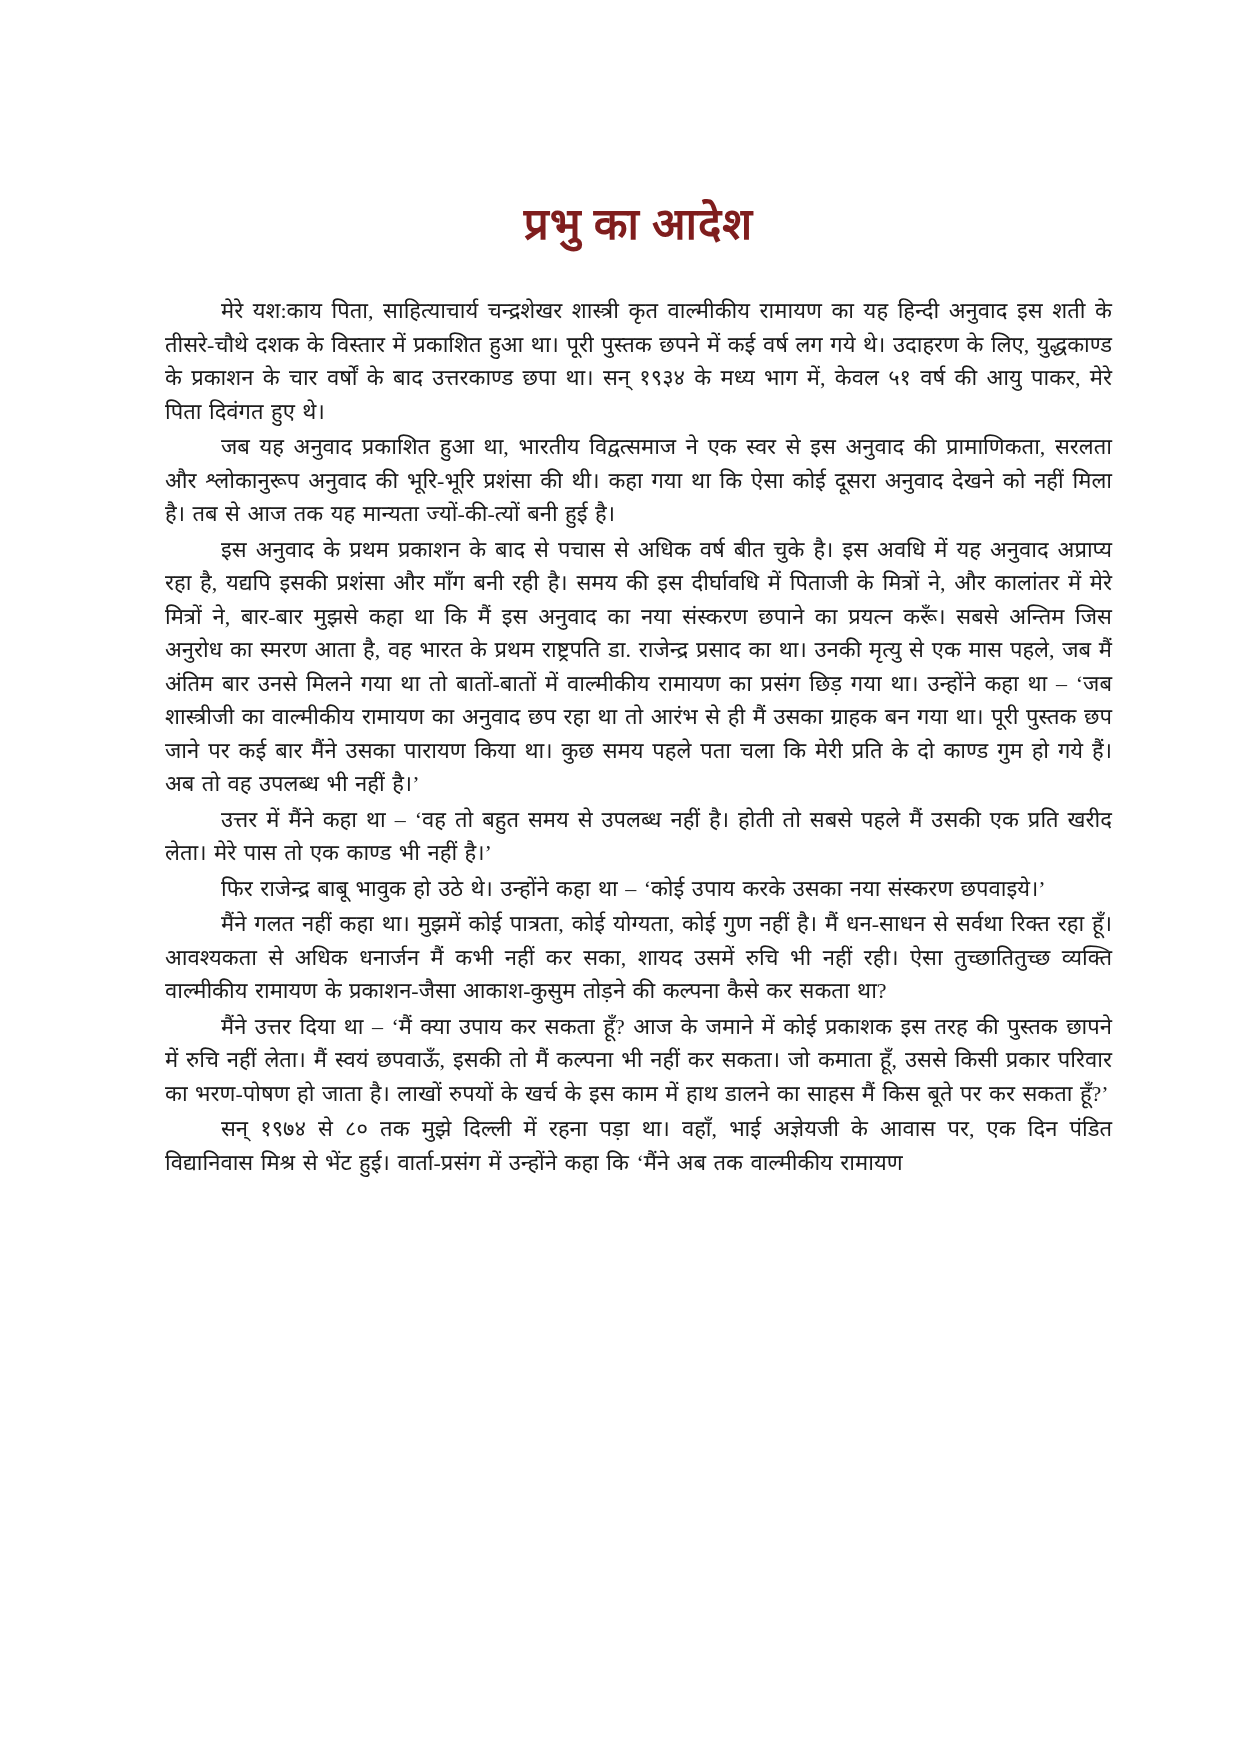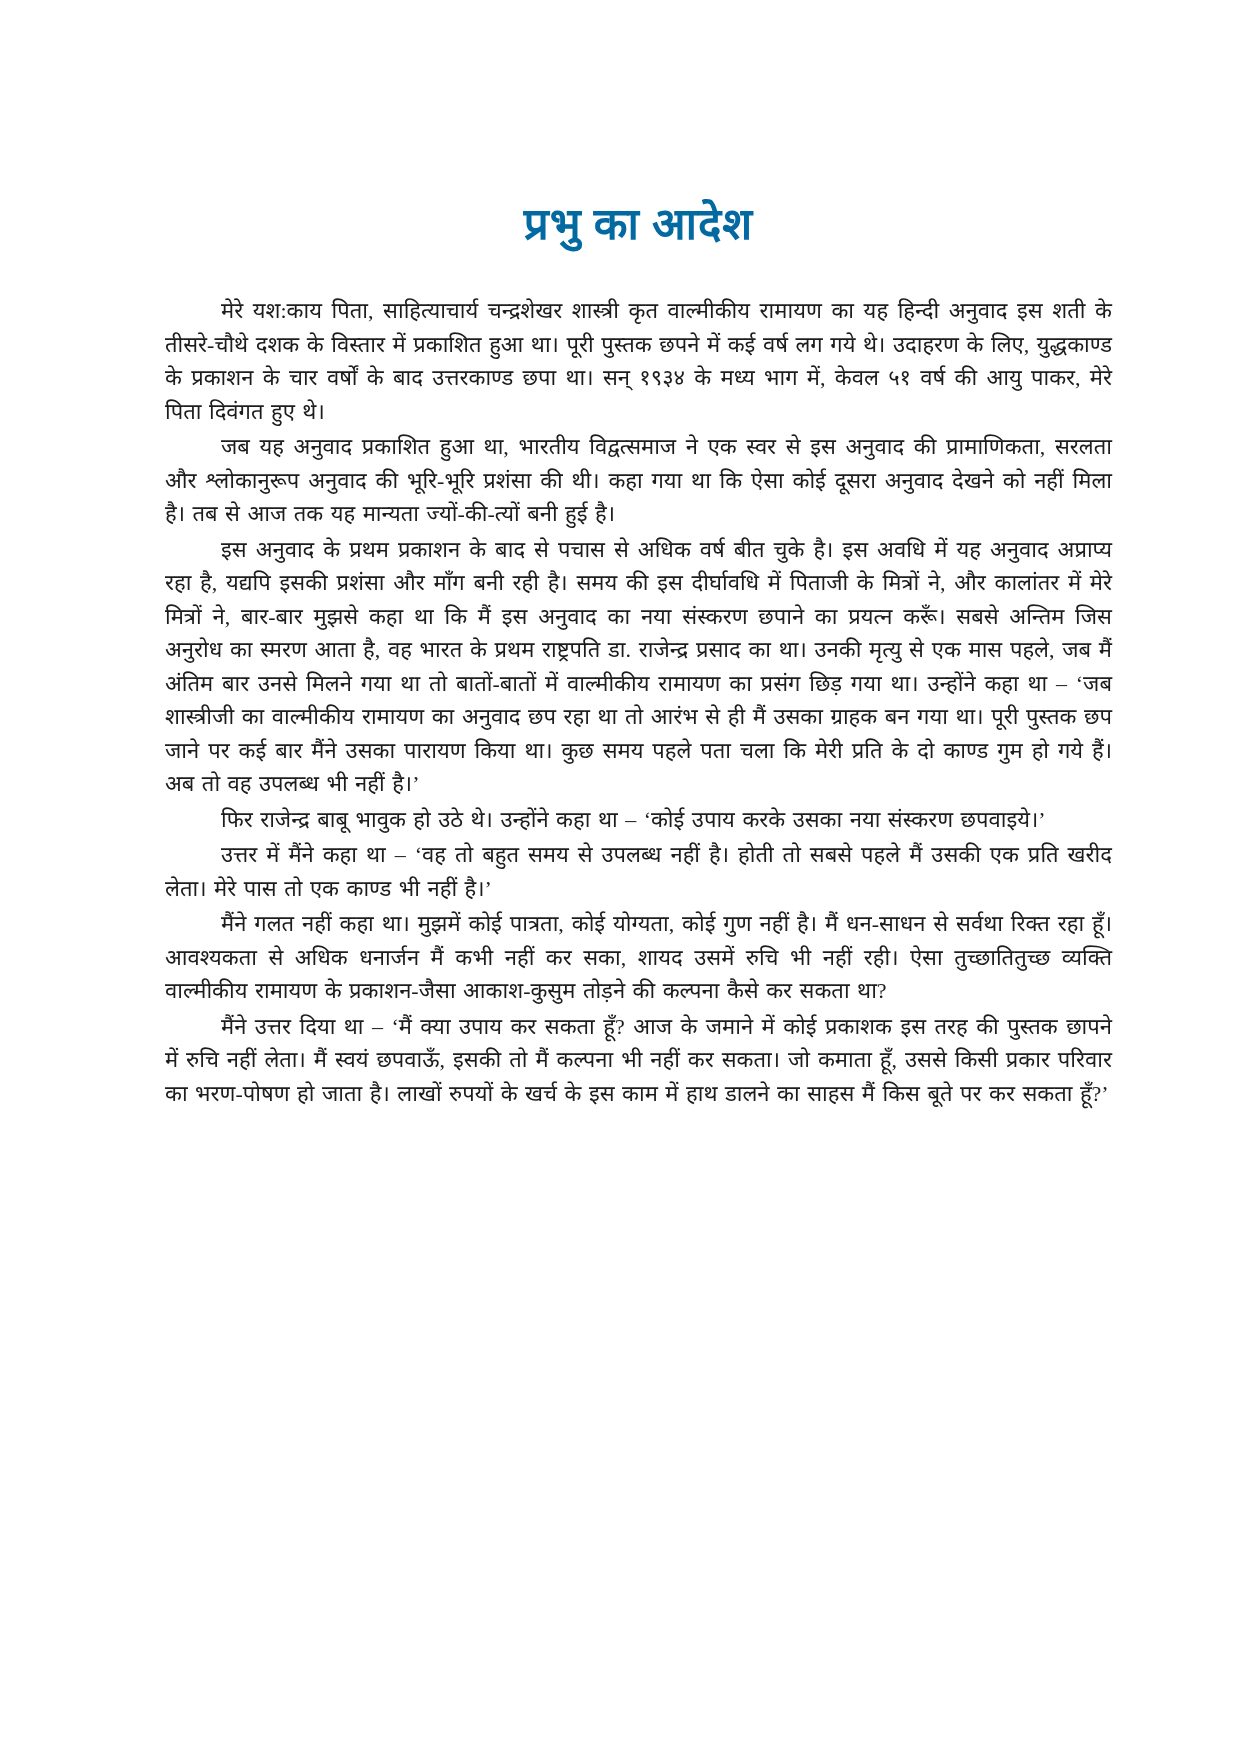--- a/index.html
+++ b/index.html
@@ -19,21 +19,21 @@
     color: #1c1c1c;
     overflow: hidden;
   }
   .title {
     margin: 0 0 42px 0;
     text-align: center;
     font-size: 44px;
     line-height: 54px;
     font-weight: 700;
     letter-spacing: 1px;
-    color: #0369a1;
+    color: #7f1d1d;
   }
   .body-text {
     font-size: 22px;
     line-height: 33.5px;
     text-align: justify;
   }
   .body-text p.para {
     margin: 0 0 2px 0;
     text-indent: 56px;
     word-spacing: 2px;
@@ -41,18 +41,19 @@
 </style>
 </head>
 <body>
 
 <div class="sheet">
   <h1 class="title">प्रभु का आदेश</h1>
   <div class="body-text">
       <p class="para">मेरे यश:काय पिता, साहित्याचार्य चन्द्रशेखर शास्त्री कृत वाल्मीकीय रामायण का यह हिन्दी अनुवाद इस शती के तीसरे-चौथे दशक के विस्तार में प्रकाशित हुआ था। पूरी पुस्तक छपने में कई वर्ष लग गये थे। उदाहरण के लिए, युद्धकाण्ड के प्रकाशन के चार वर्षों के बाद उत्तरकाण्ड छपा था। सन् १९३४ के मध्य भाग में, केवल ५१ वर्ष की आयु पाकर, मेरे पिता दिवंगत हुए थे।</p>
       <p class="para">जब यह अनुवाद प्रकाशित हुआ था, भारतीय विद्वत्समाज ने एक स्वर से इस अनुवाद की प्रामाणिकता, सरलता और श्लोकानुरूप अनुवाद की भूरि-भूरि प्रशंसा की थी। कहा गया था कि ऐसा कोई दूसरा अनुवाद देखने को नहीं मिला है। तब से आज तक यह मान्यता ज्यों-की-त्यों बनी हुई है।</p>
       <p class="para">इस अनुवाद के प्रथम प्रकाशन के बाद से पचास से अधिक वर्ष बीत चुके है। इस अवधि में यह अनुवाद अप्राप्य रहा है, यद्यपि इसकी प्रशंसा और माँग बनी रही है। समय की इस दीर्घावधि में पिताजी के मित्रों ने, और कालांतर में मेरे मित्रों ने, बार-बार मुझसे कहा था कि मैं इस अनुवाद का नया संस्करण छपाने का प्रयत्न करूँ। सबसे अन्तिम जिस अनुरोध का स्मरण आता है, वह भारत के प्रथम राष्ट्रपति डा. राजेन्द्र प्रसाद का था। उनकी मृत्यु से एक मास पहले, जब मैं अंतिम बार उनसे मिलने गया था तो बातों-बातों में वाल्मीकीय रामायण का प्रसंग छिड़ गया था। उन्होंने कहा था – ‘जब शास्त्रीजी का वाल्मीकीय रामायण का अनुवाद छप रहा था तो आरंभ से ही मैं उसका ग्राहक बन गया था। पूरी पुस्तक छप जाने पर कई बार मैंने उसका पारायण किया था। कुछ समय पहले पता चला कि मेरी प्रति के दो काण्ड गुम हो गये हैं। अब तो वह उपलब्ध भी नहीं है।’</p>
+      <p class="para">उत्तर में मैंने कहा था – ‘वह तो बहुत समय से उपलब्ध नहीं है। होती तो सबसे पहले मैं उसकी एक प्रति खरीद लेता। मेरे पास तो एक काण्ड भी नहीं है।’</p>
       <p class="para">फिर राजेन्द्र बाबू भावुक हो उठे थे। उन्होंने कहा था – ‘कोई उपाय करके उसका नया संस्करण छपवाइये।’</p>
-      <p class="para">उत्तर में मैंने कहा था – ‘वह तो बहुत समय से उपलब्ध नहीं है। होती तो सबसे पहले मैं उसकी एक प्रति खरीद लेता। मेरे पास तो एक काण्ड भी नहीं है।’</p>
       <p class="para">मैंने गलत नहीं कहा था। मुझमें कोई पात्रता, कोई योग्यता, कोई गुण नहीं है। मैं धन-साधन से सर्वथा रिक्त रहा हूँ। आवश्यकता से अधिक धनार्जन मैं कभी नहीं कर सका, शायद उसमें रुचि भी नहीं रही। ऐसा तुच्छातितुच्छ व्यक्ति वाल्मीकीय रामायण के प्रकाशन-जैसा आकाश-कुसुम तोड़ने की कल्पना कैसे कर सकता था?</p>
       <p class="para">मैंने उत्तर दिया था – ‘मैं क्या उपाय कर सकता हूँ? आज के जमाने में कोई प्रकाशक इस तरह की पुस्तक छापने में रुचि नहीं लेता। मैं स्वयं छपवाऊँ, इसकी तो मैं कल्पना भी नहीं कर सकता। जो कमाता हूँ, उससे किसी प्रकार परिवार का भरण-पोषण हो जाता है। लाखों रुपयों के खर्च के इस काम में हाथ डालने का साहस मैं किस बूते पर कर सकता हूँ?’</p>
+      <p class="para">सन् १९७४ से ८० तक मुझे दिल्ली में रहना पड़ा था। वहाँ, भाई अज्ञेयजी के आवास पर, एक दिन पंडित विद्यानिवास मिश्र से भेंट हुई। वार्ता-प्रसंग में उन्होंने कहा कि ‘मैंने अब तक वाल्मीकीय रामायण</p>
     </div>
 </div>
 
 </body></html>

